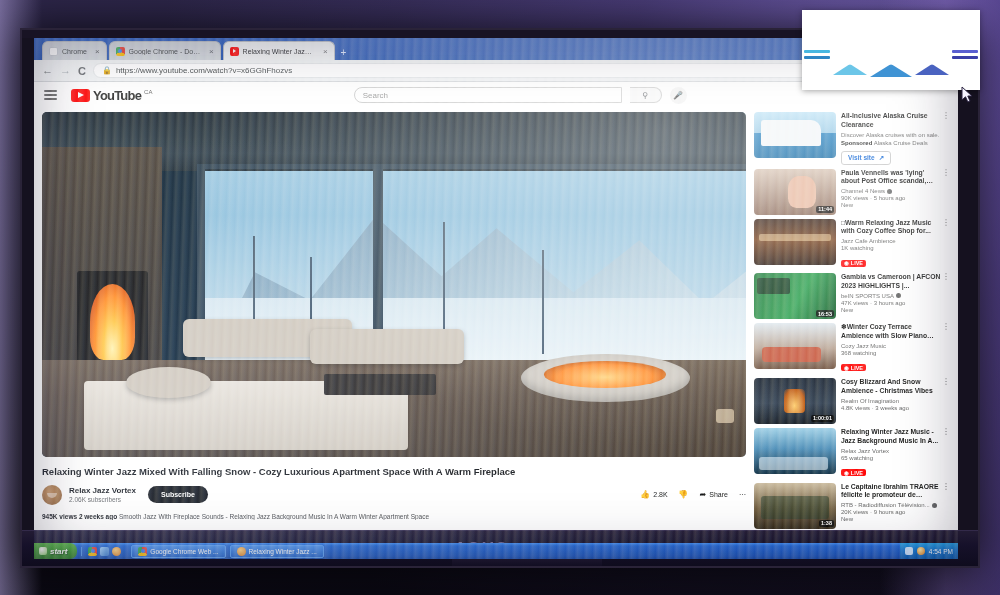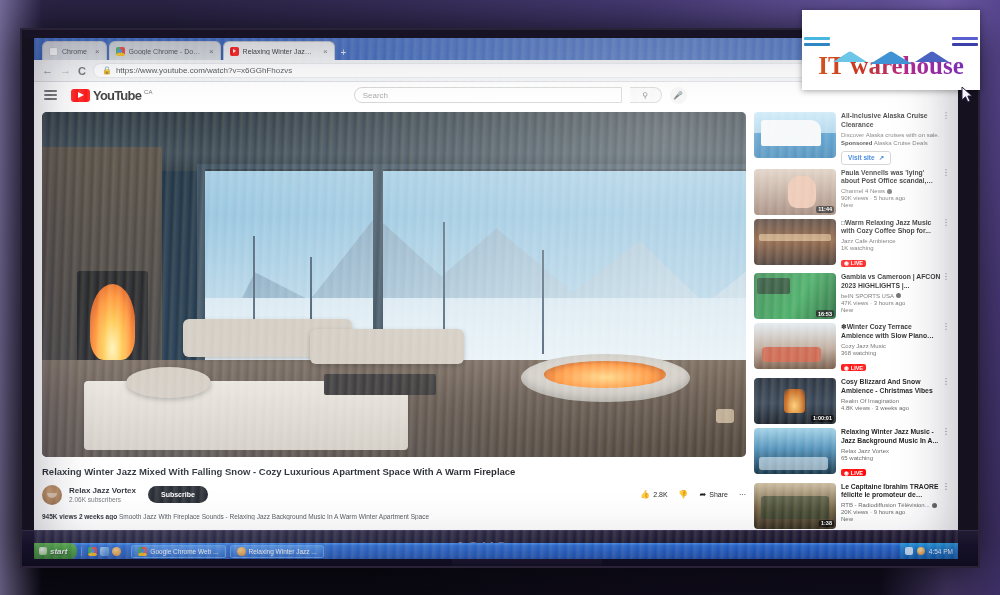--- a/index.html
+++ b/index.html
@@ -715,20 +715,19 @@
         <span class="roof"></span><span class="body"><span class="door"></span></span>
       </span>
       <span class="house h3">
         <span class="roof"></span><span class="body"><span class="door"></span></span>
       </span>
       <span class="wm-line right">
           <i></i>
           <i></i>
         </span>
     </div>
-    <div class="wm-text">IT warehouse</div>
   </div>
 
   <svg class="cursor-arrow" width="14" height="18" viewBox="0 0 14 18">
     <path d="M1 1 L1 14 L4.5 10.8 L6.8 16 L9 15 L6.8 10 L11 10 Z" fill="#f5f3ff" stroke="#2a2340" stroke-width="1"></path>
   </svg>
 
 </div>
 
 </body></html>

